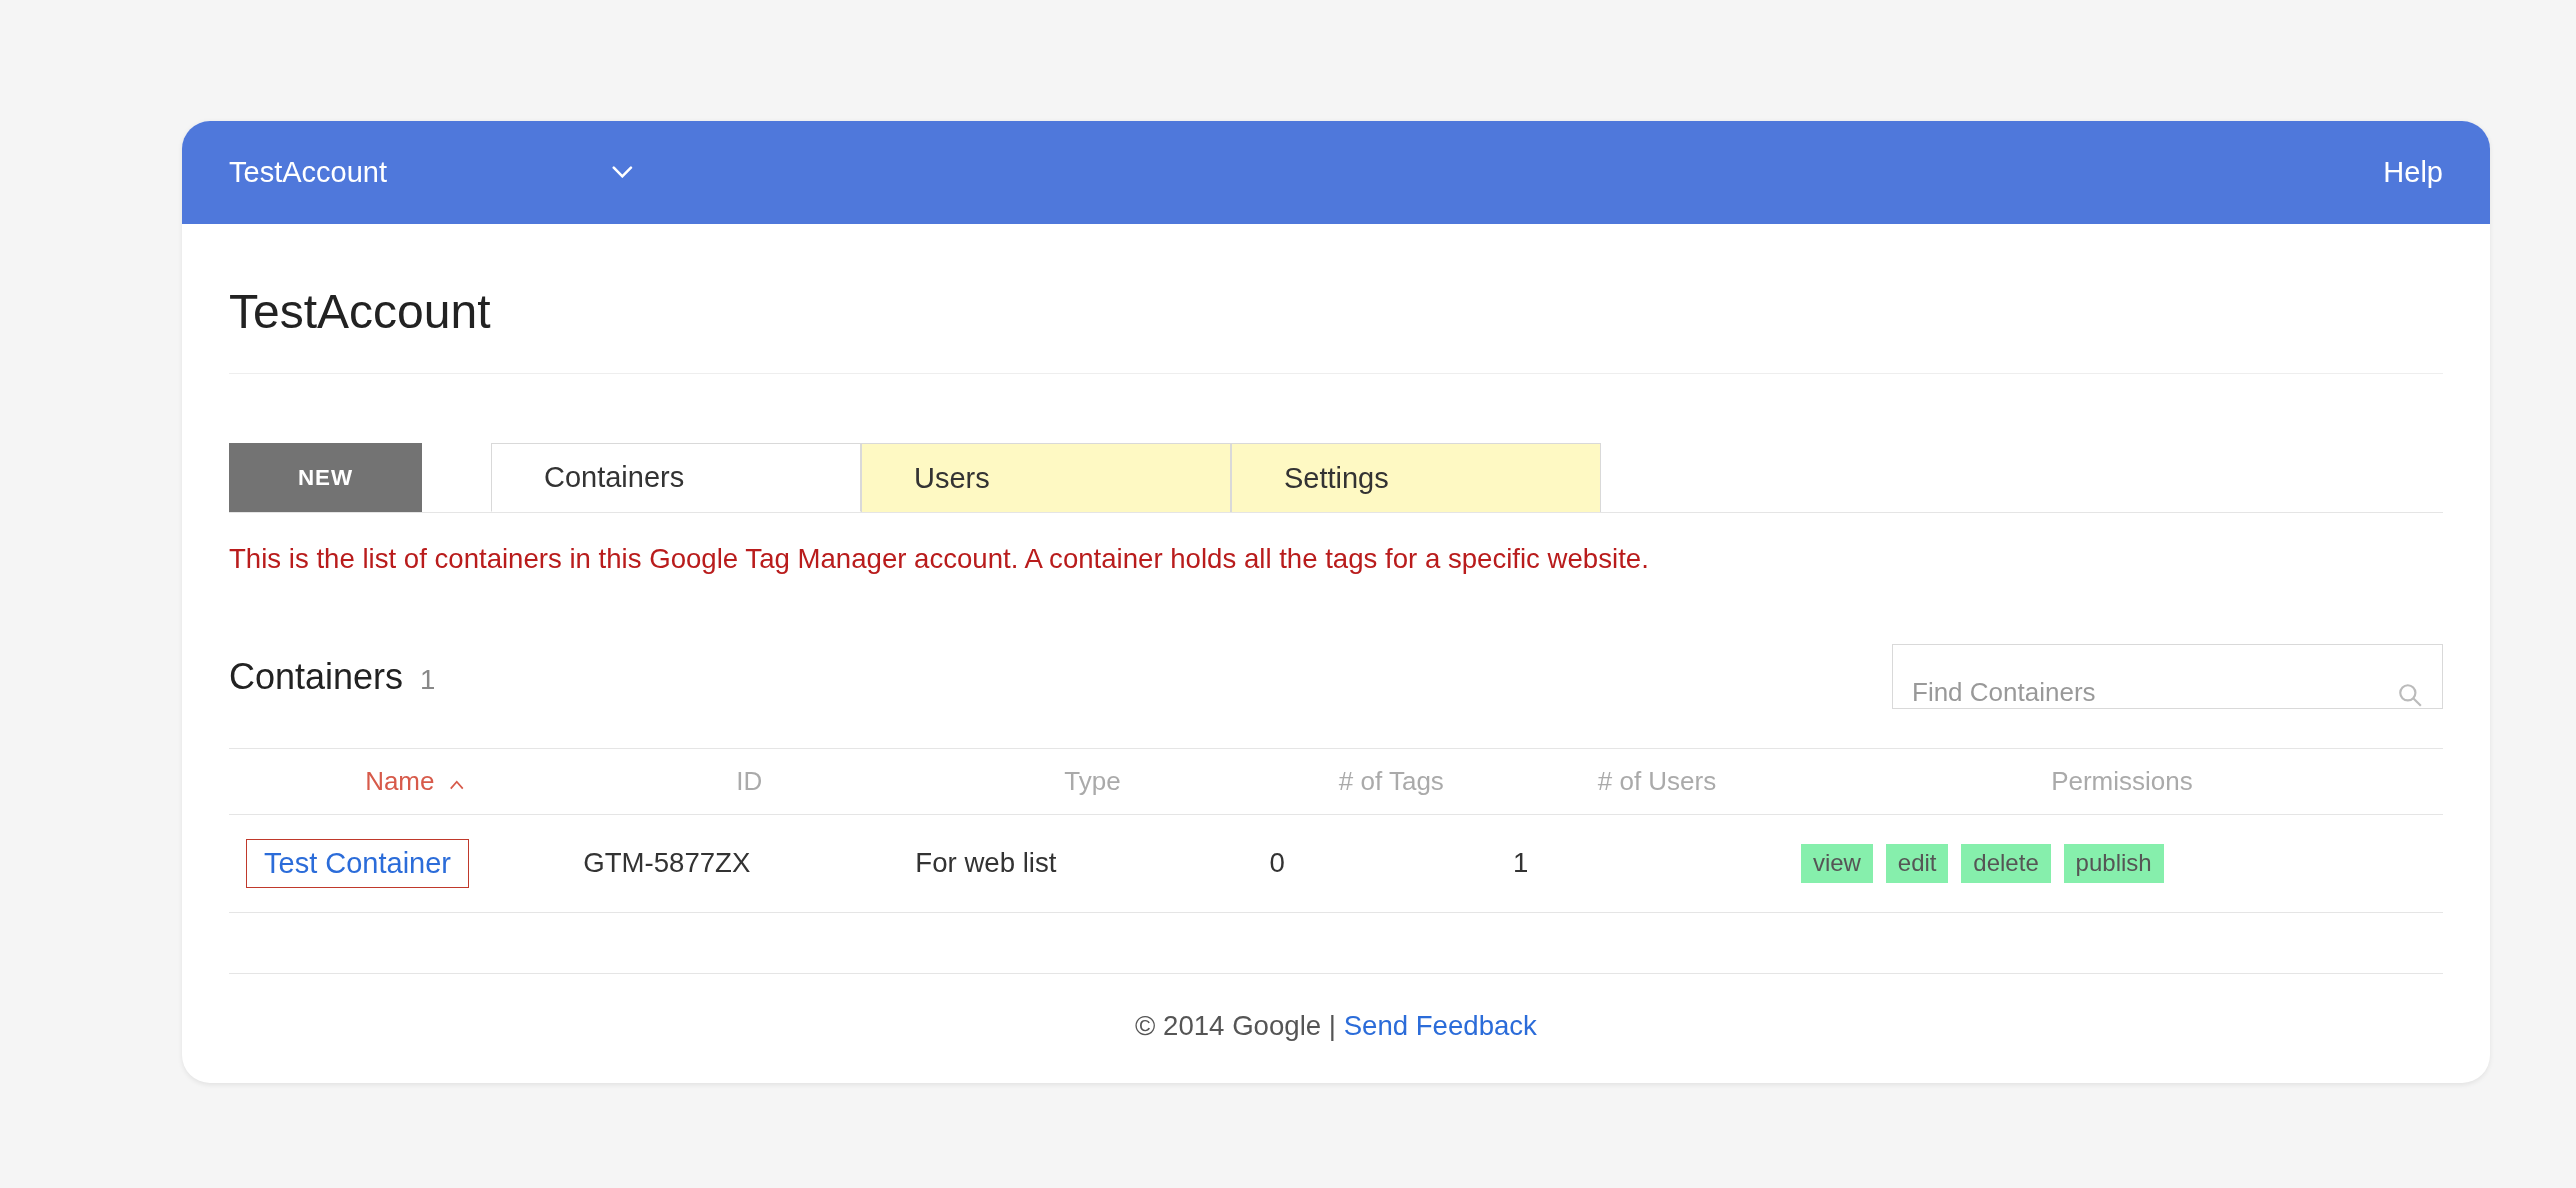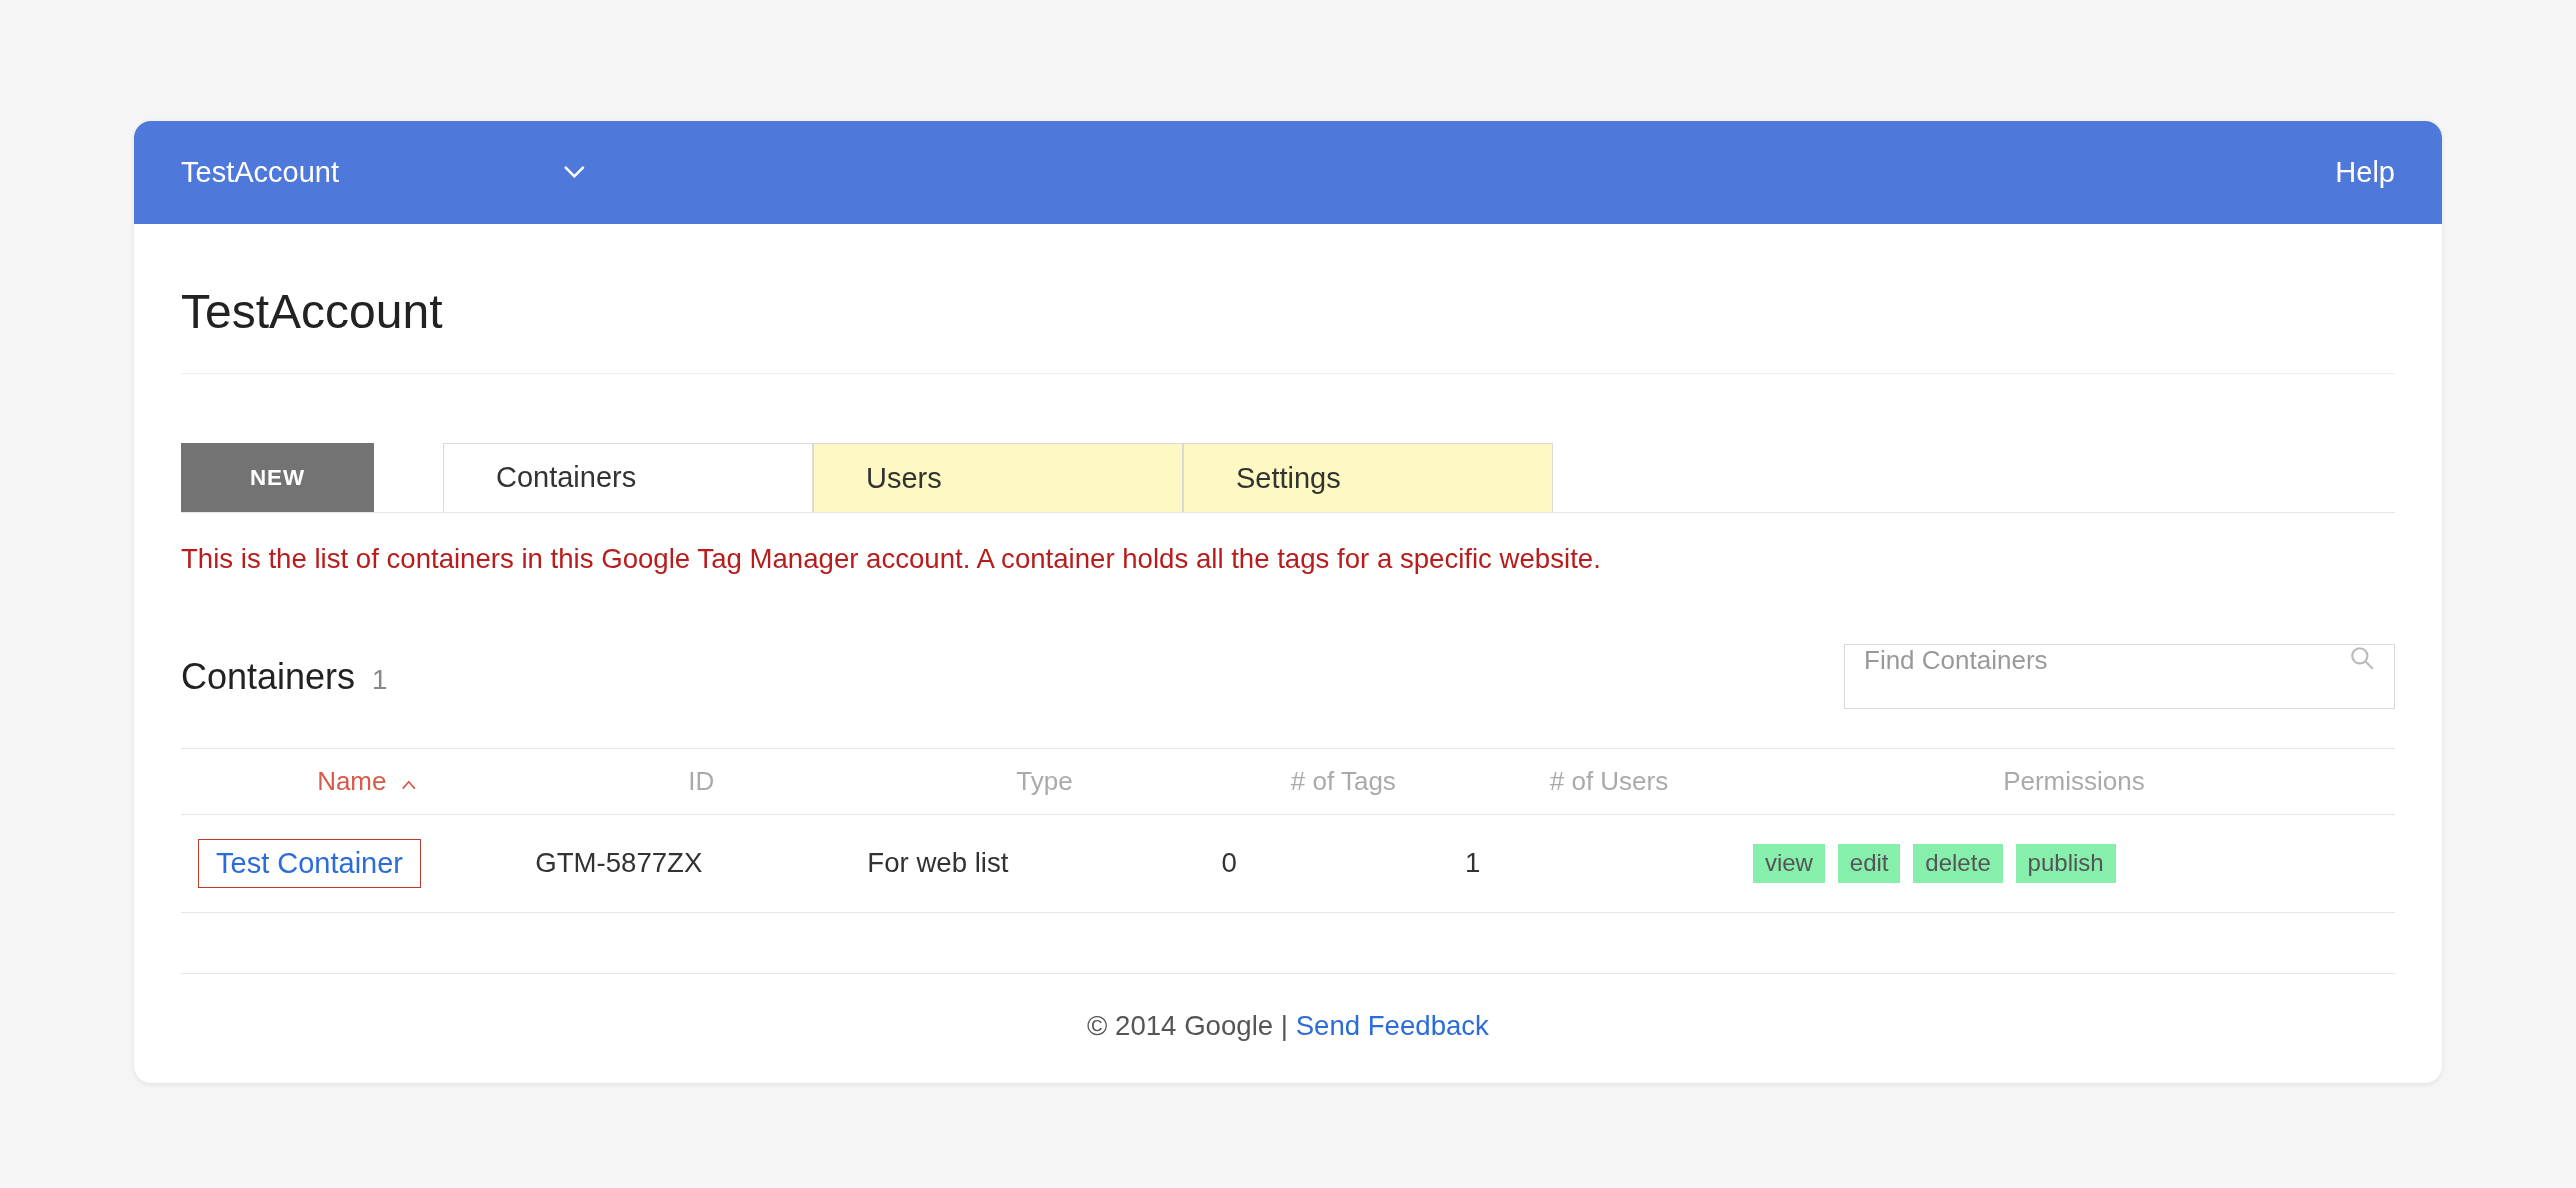--- a/index.html
+++ b/index.html
@@ -5,24 +5,25 @@
   * { box-sizing: border-box; margin: 0; padding: 0; }
   body {
     background: #f5f5f5;
     font-family: Arial, Helvetica, sans-serif;
     width: 2576px;
     height: 1188px;
     padding: 121px 134px;
   }
   .window {
     background: #fff;
-    border-radius: 17px;
+    border-radius: 28px;
     overflow: hidden;
     box-shadow: 0 1.7px 5.2px rgba(0,0,0,0.08);
     width: 100%;
+    margin-left: 48px;
   }
   .topbar {
     background: #4f78db;
     height: 103px;
     display: flex;
     align-items: center;
     padding: 0 47px 0 47px;
     color: #fff;
   }
   .account-switcher {
@@ -120,21 +121,21 @@
   }
   .list-count {
     font-size: 27.6px;
     color: #888;
   }
   .search-box {
     border: 0.9px solid #d9d9d9;
     height: 65px;
     width: 551px;
     display: flex;
-    align-items: flex-start;
+    align-items: flex-end;
     padding: 0 19px;
   }
   .search-input {
     border: none;
     outline: none;
     flex: 1;
     font-size: 26px;
     color: #777;
   }
   .search-input::placeholder { color: #999; }

